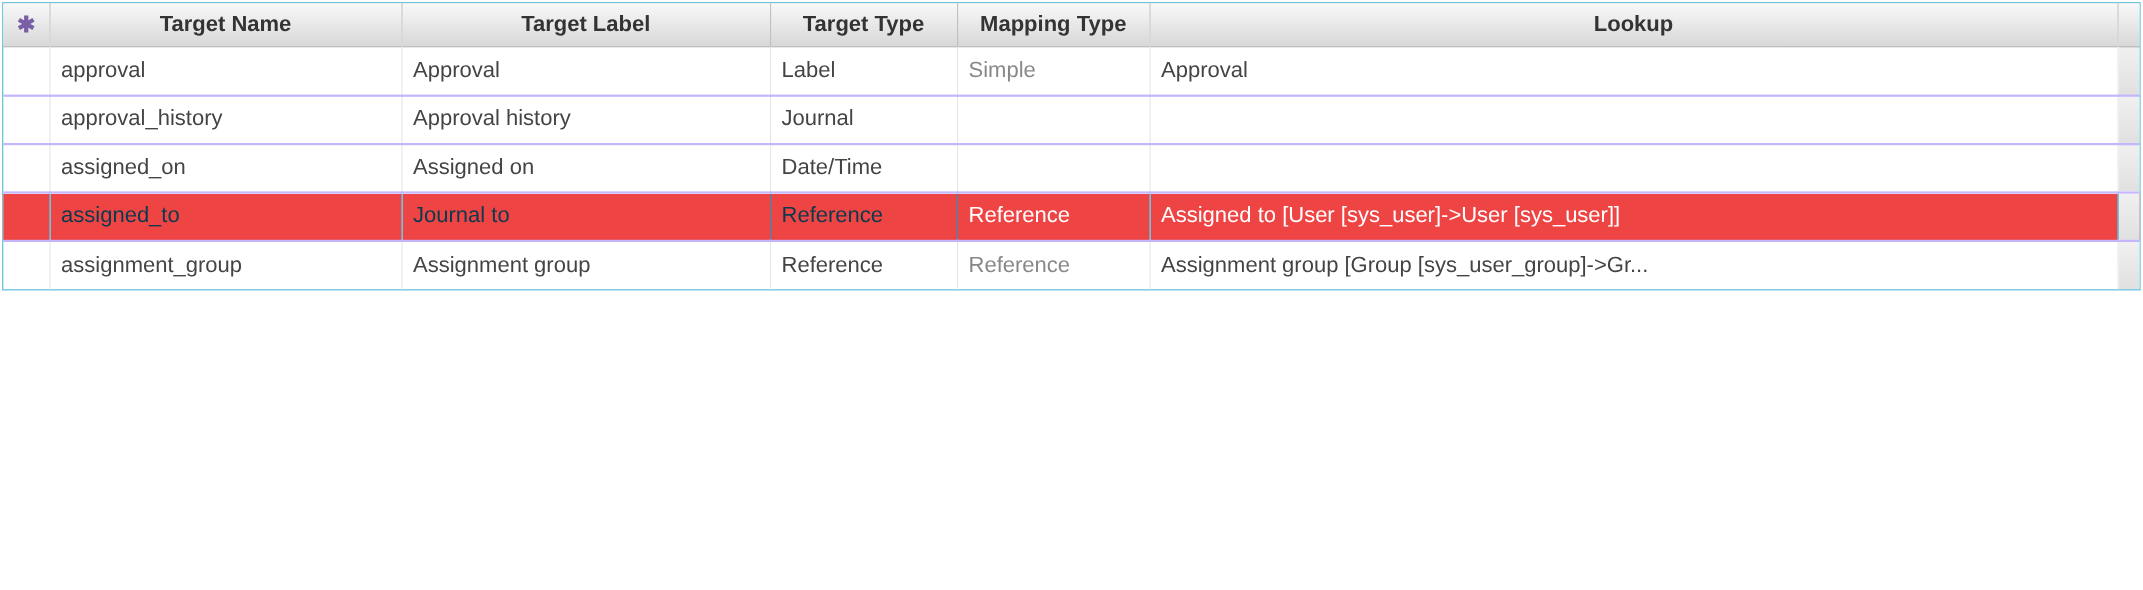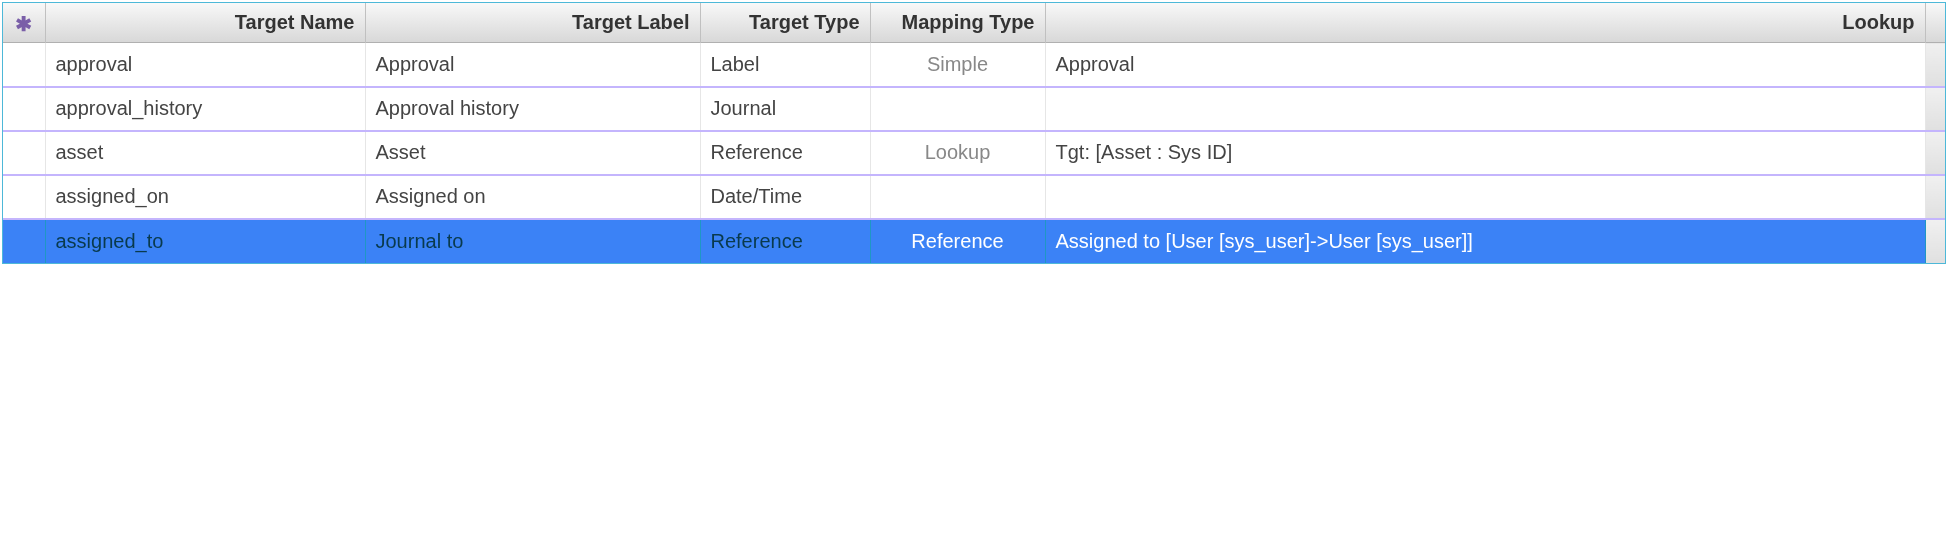--- a/index.html
+++ b/index.html
@@ -17,21 +17,21 @@
     table {
       width: 100%;
       border-collapse: collapse;
       table-layout: fixed;
     }
     thead tr {
       background: linear-gradient(to bottom, #f8f8f8 0%, #e8e8e8 50%, #d8d8d8 100%);
       border-bottom: 1px solid #b0b0b0;
     }
     th {
-      text-align: right;
+      text-align: center;
       font-weight: bold;
       padding: 8px 10px;
       border-right: 1px solid #c0c0c0;
       color: #333;
       white-space: nowrap;
       overflow: hidden;
     }
     th:last-child { border-right: none; }
     .col-icon { width: 42px; }
     .col-name { width: 320px; }
@@ -62,23 +62,23 @@
       white-space: nowrap;
       overflow: hidden;
       text-overflow: ellipsis;
     }
     td:last-child { border-right: 1px solid #e6e6e6; }
     td.scroll-cell {
       background: linear-gradient(to bottom, #f0f0f0, #e0e0e0);
       border-right: none;
       padding: 0;
     }
-    .mapping-cell { color: #888; text-align: center; }
+    .mapping-cell { color: #888; }
     tr.selected {
-      background: #3b82f6;
+      background: #ef4444;
     }
     tr.selected td {
       color: #093a4d;
       border-right-color: #1f97c4;
       border-bottom-color: #1f97c4;
     }
     tr.selected .mapping-cell,
     tr.selected .source-cell {
       color: #ffffff;
     }
@@ -125,40 +125,40 @@
           <td class="icon-cell"></td>
           <td>approval_history</td>
           <td>Approval history</td>
           <td>Journal</td>
           <td class="mapping-cell"></td>
           <td class="source-cell"></td>
           <td class="scroll-cell"></td>
         </tr>
         <tr>
           <td class="icon-cell"></td>
-          <td>asset</td>
-          <td>Asset</td>
-          <td>Reference</td>
-          <td class="mapping-cell">Lookup</td>
-          <td class="source-cell">Tgt: [Asset : Sys ID]</td>
-          <td class="scroll-cell"></td>
-        </tr>
-        <tr>
-          <td class="icon-cell"></td>
           <td>assigned_on</td>
           <td>Assigned on</td>
           <td>Date/Time</td>
           <td class="mapping-cell"></td>
           <td class="source-cell"></td>
           <td class="scroll-cell"></td>
         </tr>
         <tr class="selected">
           <td class="icon-cell"></td>
           <td>assigned_to</td>
           <td>Journal to</td>
           <td>Reference</td>
           <td class="mapping-cell">Reference</td>
           <td class="source-cell">Assigned to [User [sys_user]-&gt;User [sys_user]]</td>
           <td class="scroll-cell"></td>
         </tr>
+        <tr>
+          <td class="icon-cell"></td>
+          <td>assignment_group</td>
+          <td>Assignment group</td>
+          <td>Reference</td>
+          <td class="mapping-cell">Reference</td>
+          <td class="source-cell">Assignment group [Group [sys_user_group]-&gt;Gr...</td>
+          <td class="scroll-cell"></td>
+        </tr>
       </tbody>
   </table>
 </div>
 
 </body></html>

